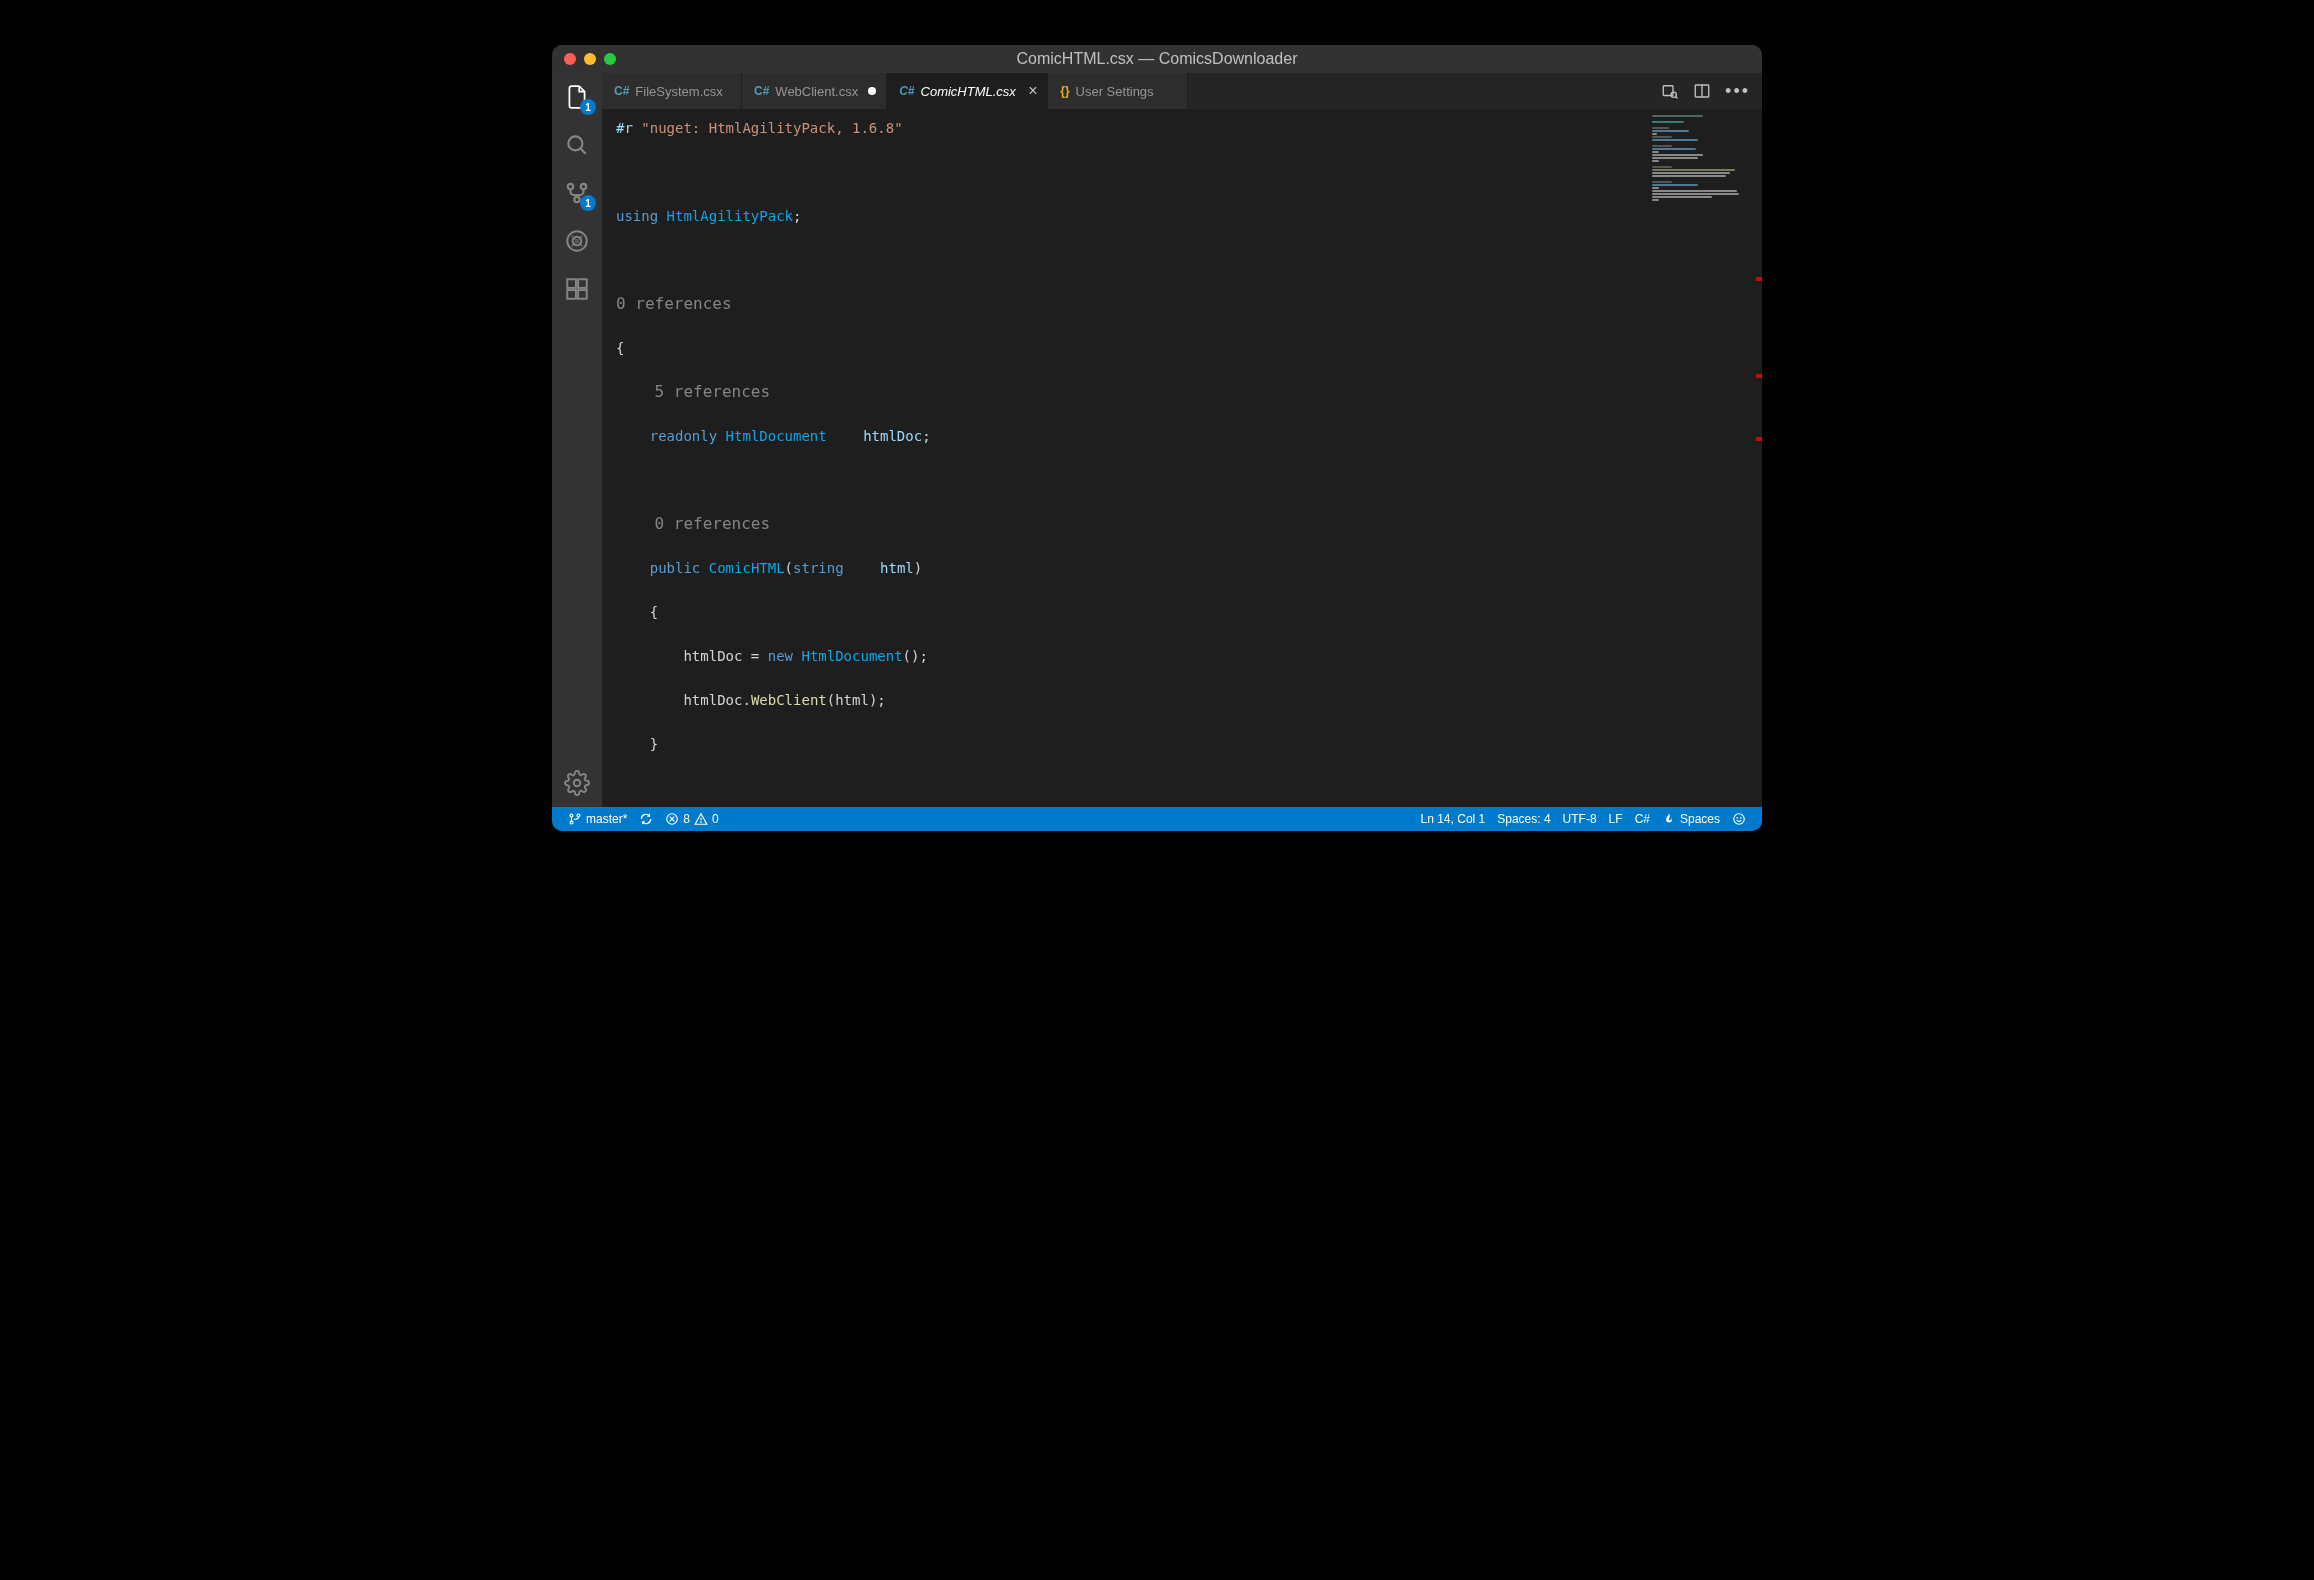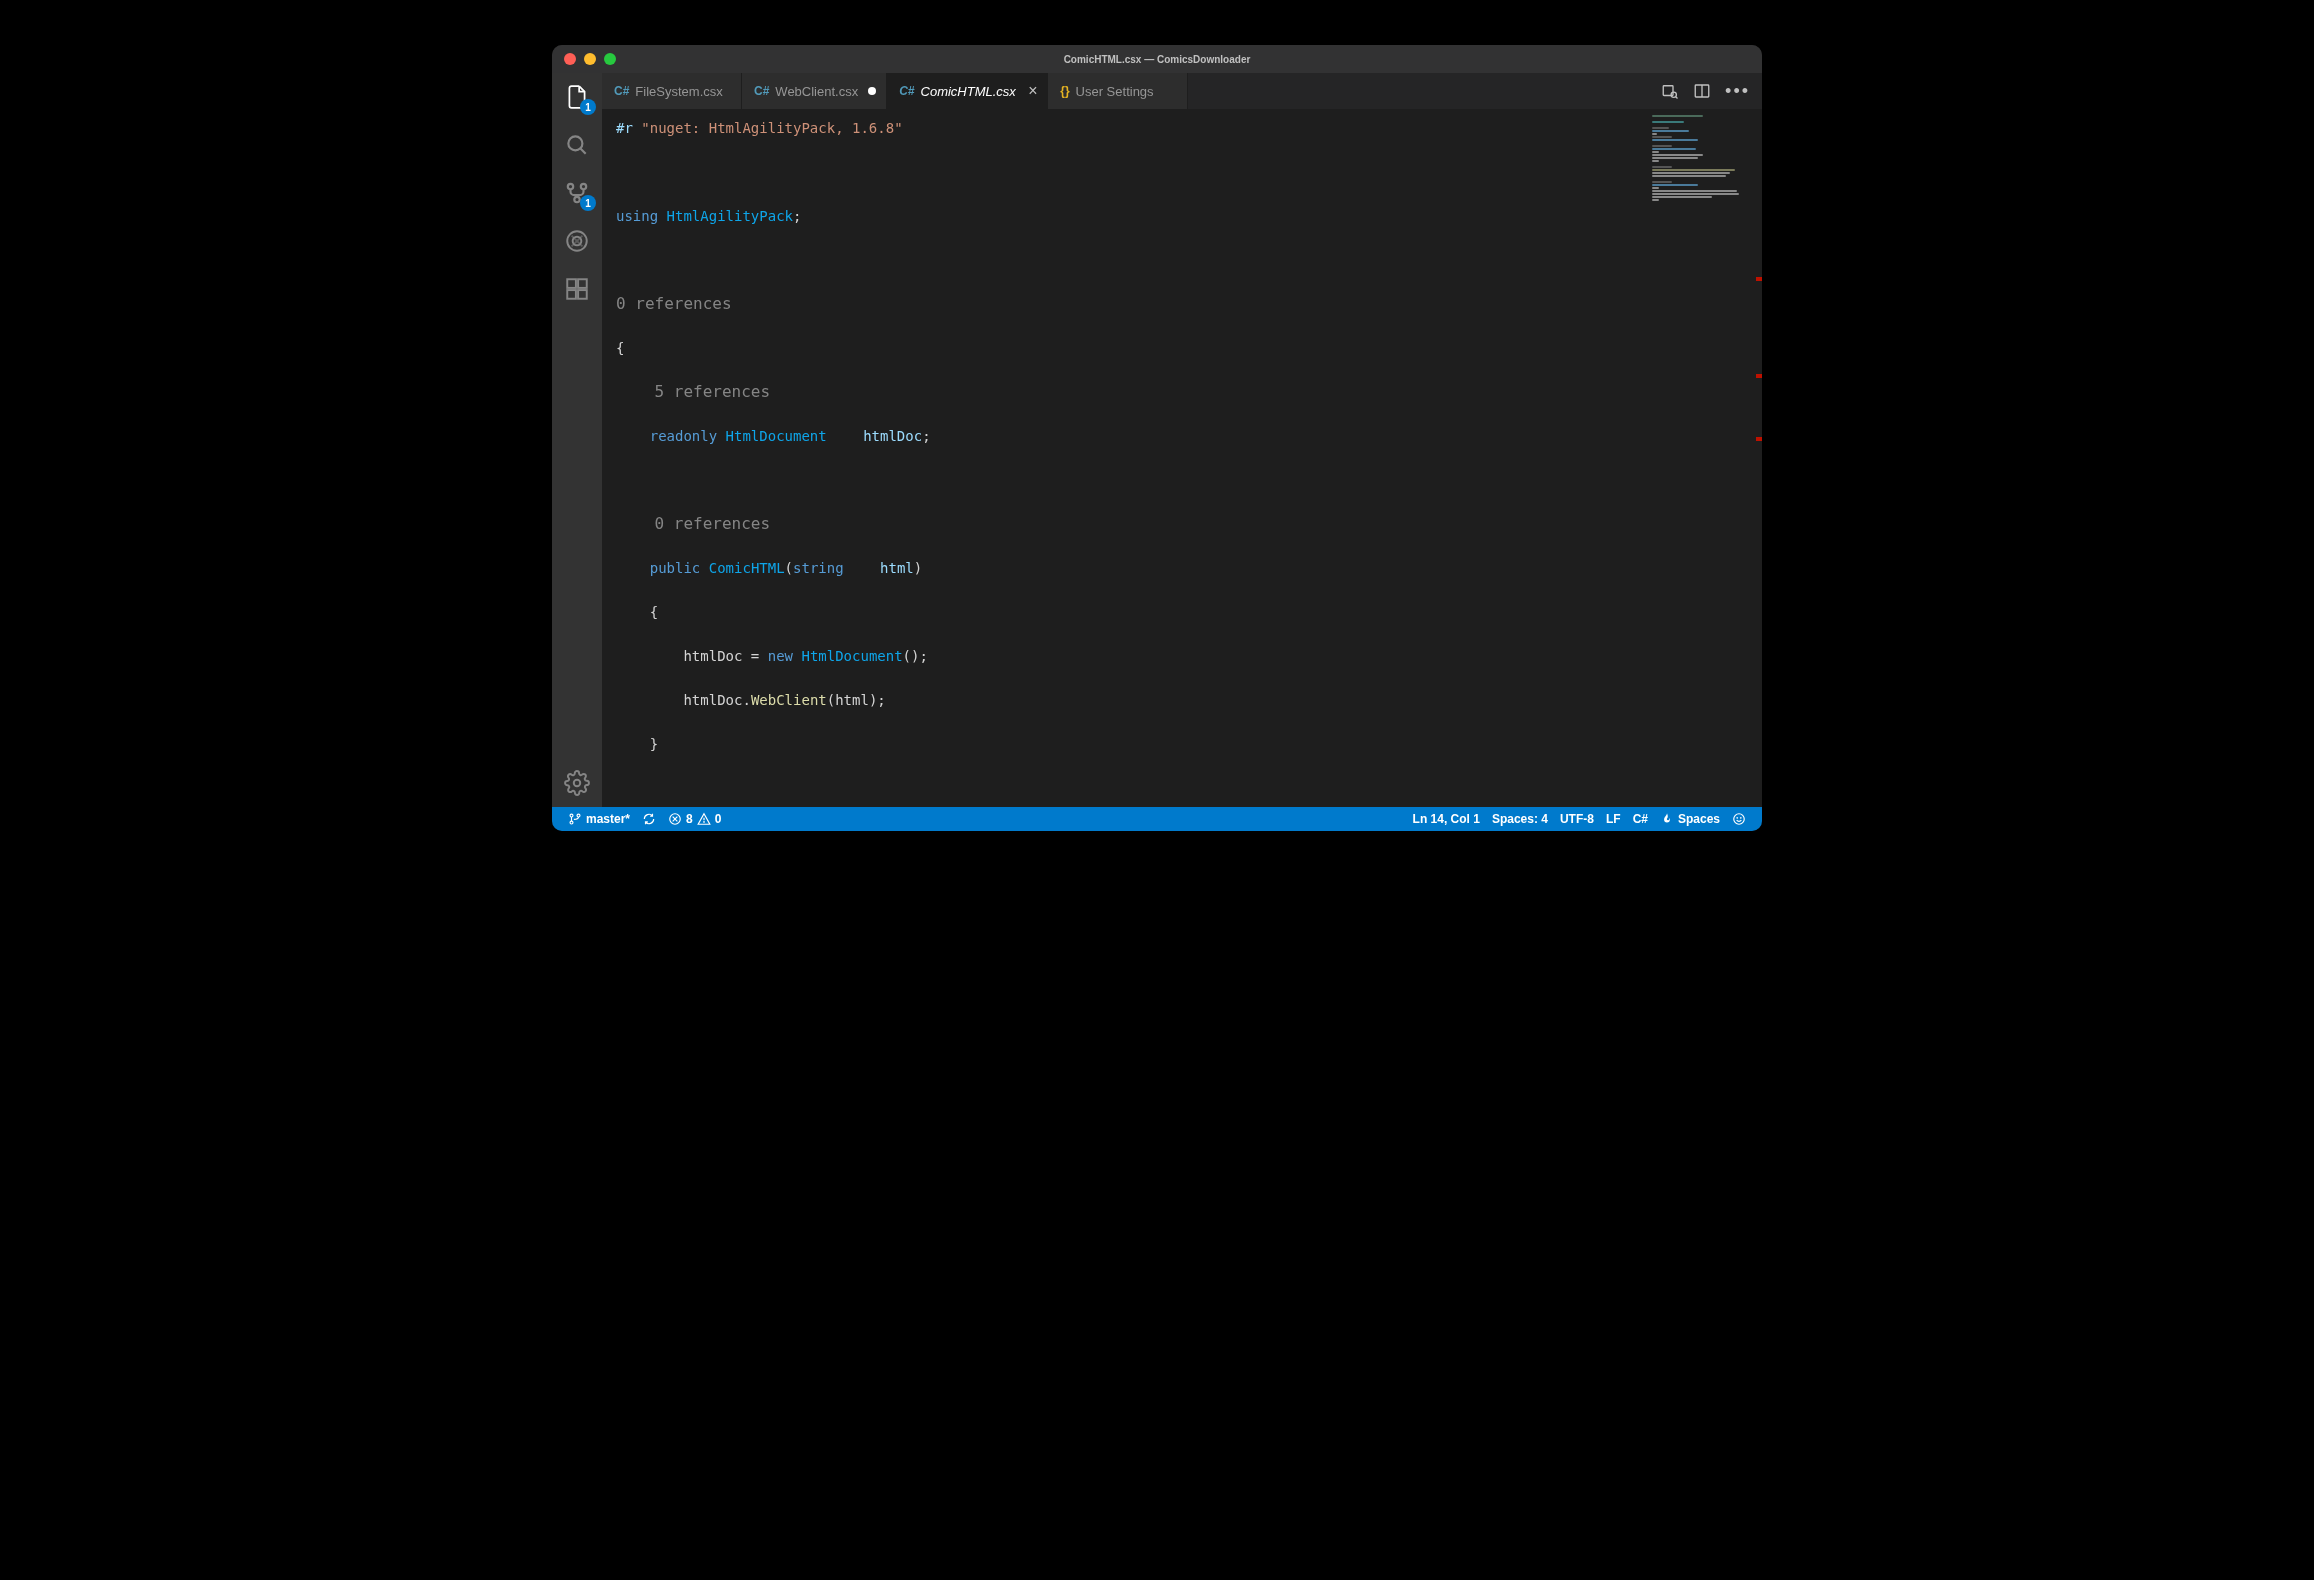--- a/index.html
+++ b/index.html
@@ -37,23 +37,22 @@
 }
 .light { width: 12px; height: 12px; border-radius: 50%; }
 .light.red { background: #ff5f56; }
 .light.yellow { background: #ffbd2e; }
 .light.green { background: #27c93f; }
 .title-text {
   position: absolute;
   left: 0; right: 0;
   text-align: center;
   color: #c0c0c0;
-  font-size: 10px;
+  font-size: 16px;
   pointer-events: none;
-  font-weight: bold;
 }
 .body-row { display: flex; flex: 1; min-height: 0; }
 .activity-bar {
   width: 50px;
   background: #333333;
   display: flex;
   flex-direction: column;
   align-items: center;
   flex-shrink: 0;
 }
@@ -143,21 +142,20 @@
 .tk-id { color:#9cdcfe;margin-left:28px; }
 .status-bar {
   height: 24px;
   background: #007acc;
   display: flex;
   align-items: center;
   color: #fff;
   font-size: 12px;
   padding: 0 10px;
   flex-shrink: 0;
-  font-weight: bold;
 }
 .status-bar .seg { display:flex; align-items:center; gap:4px; padding:0 6px; cursor:pointer; }
 .status-bar .sp { flex:1; }
 .status-bar svg { width:14px; height:14px; }
 </style>
 </head>
 <body>
 
 <div class="window">
 

